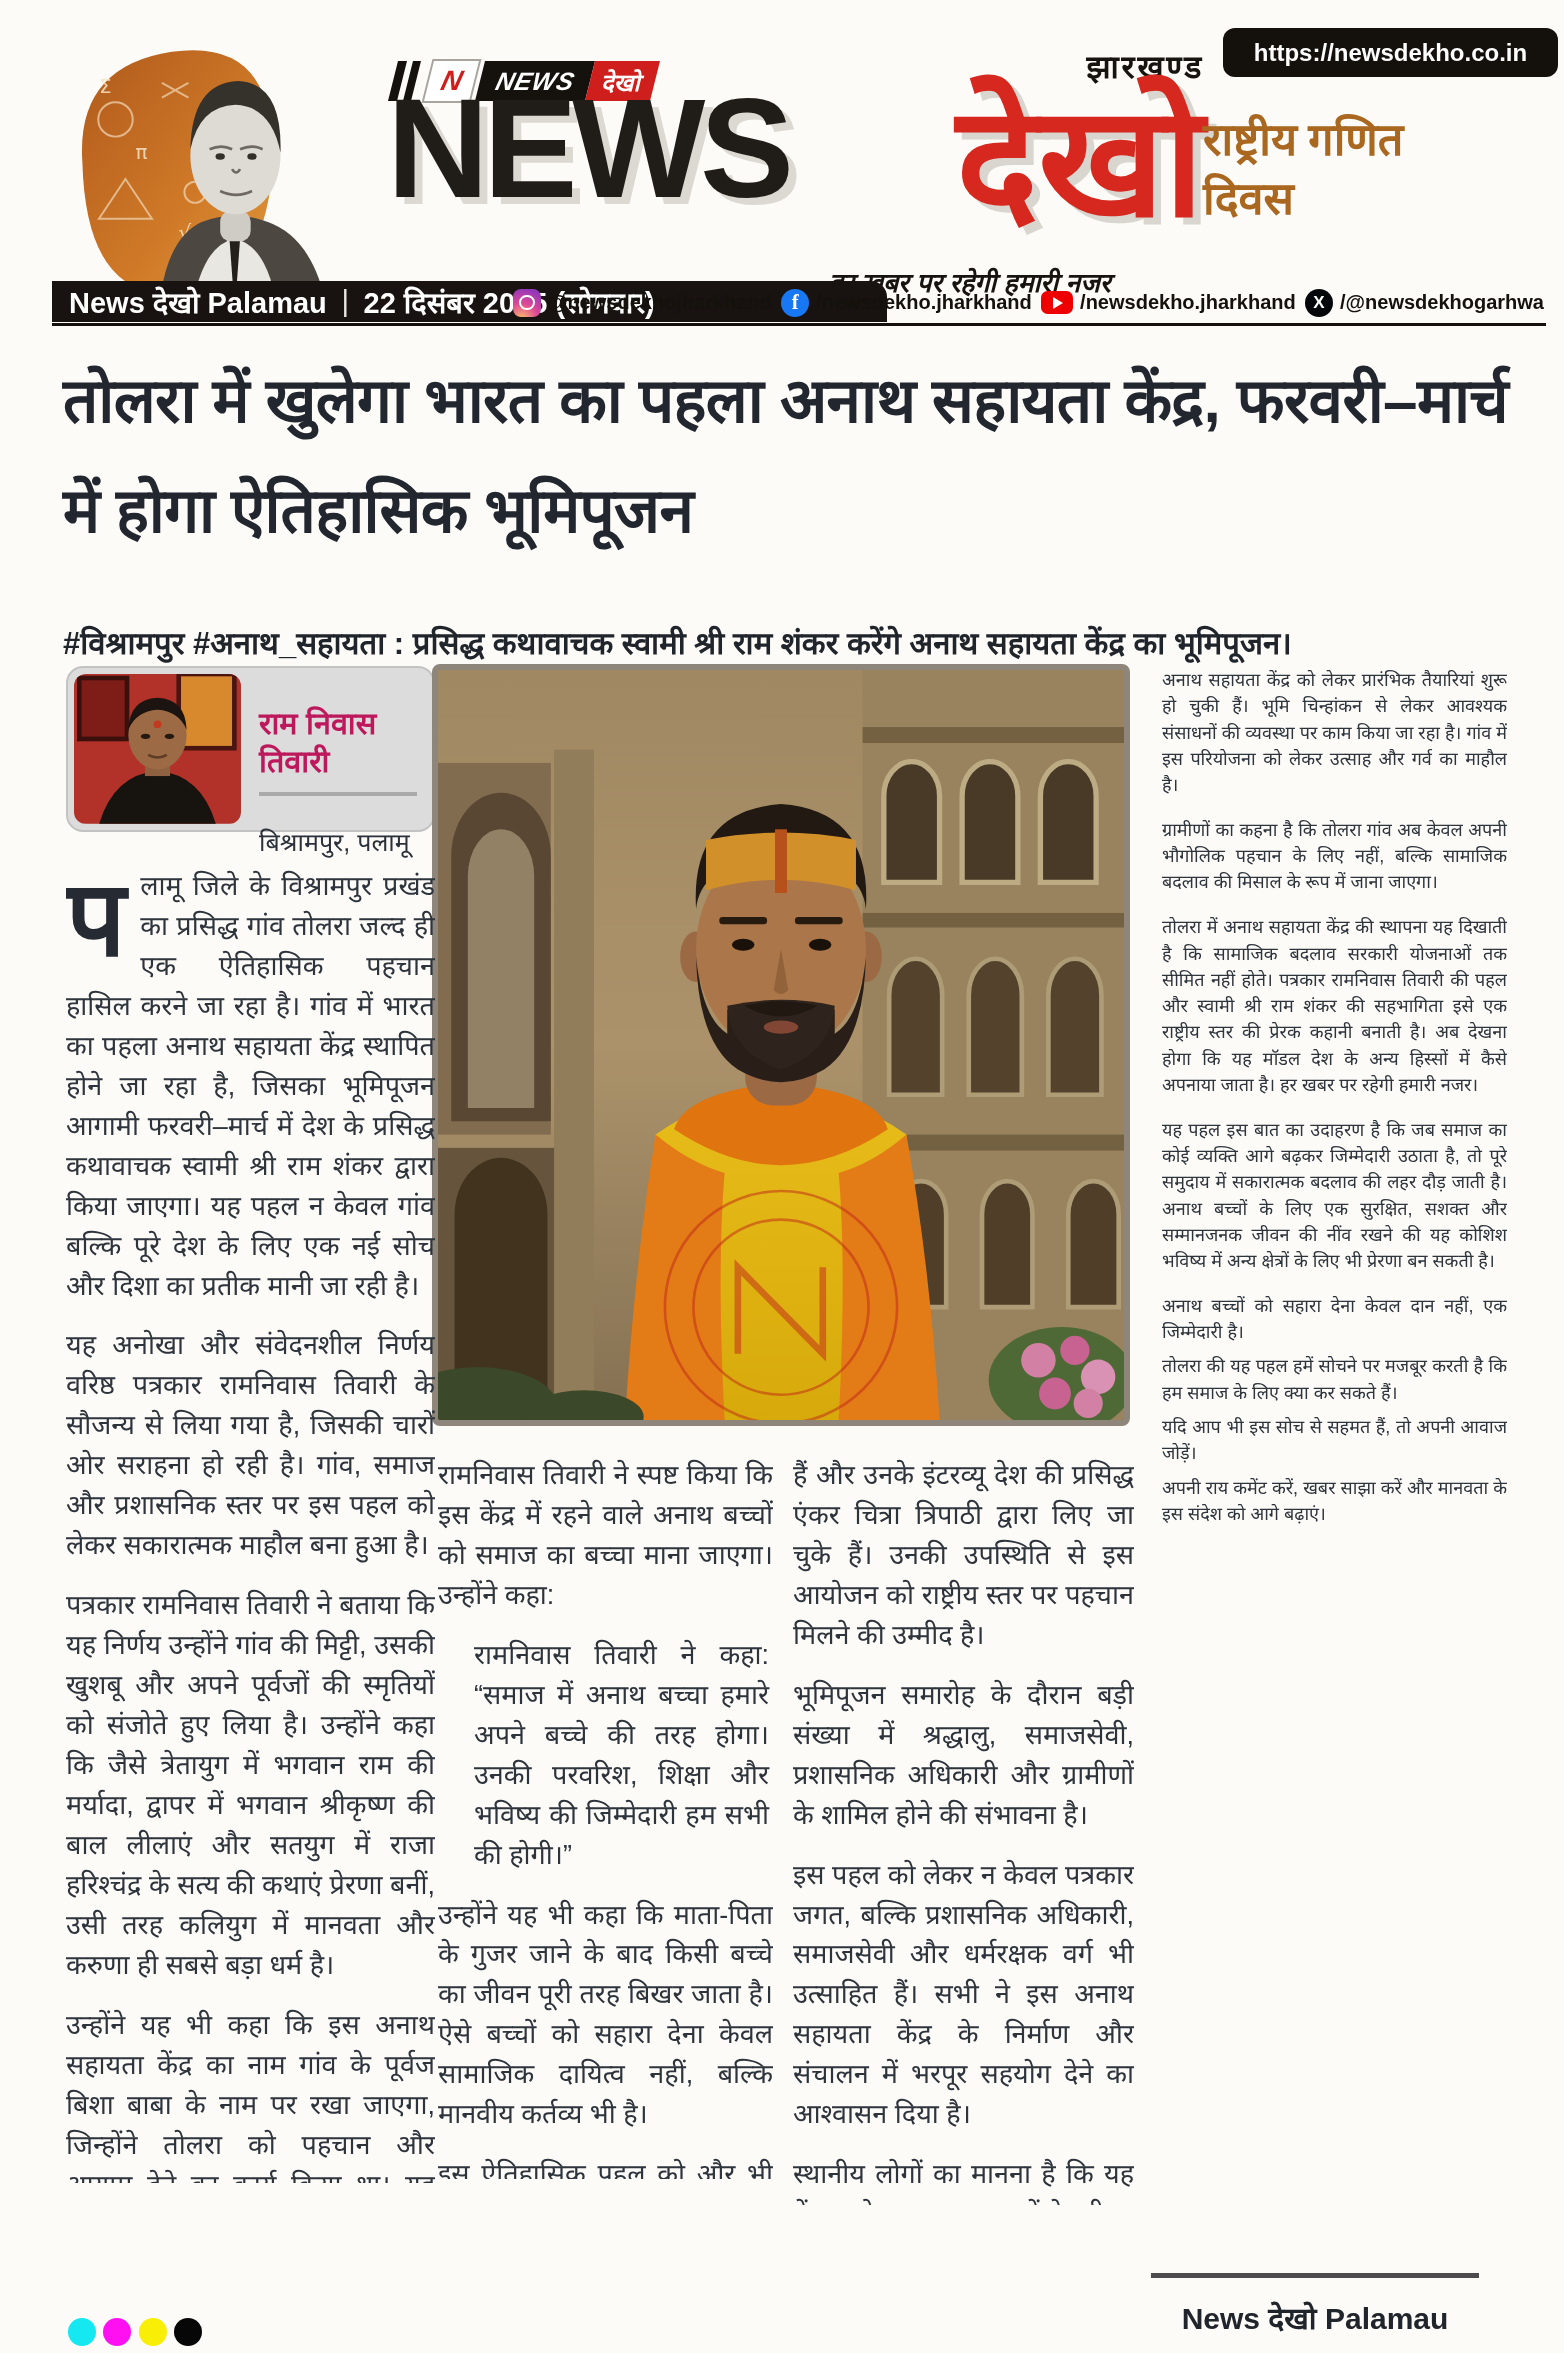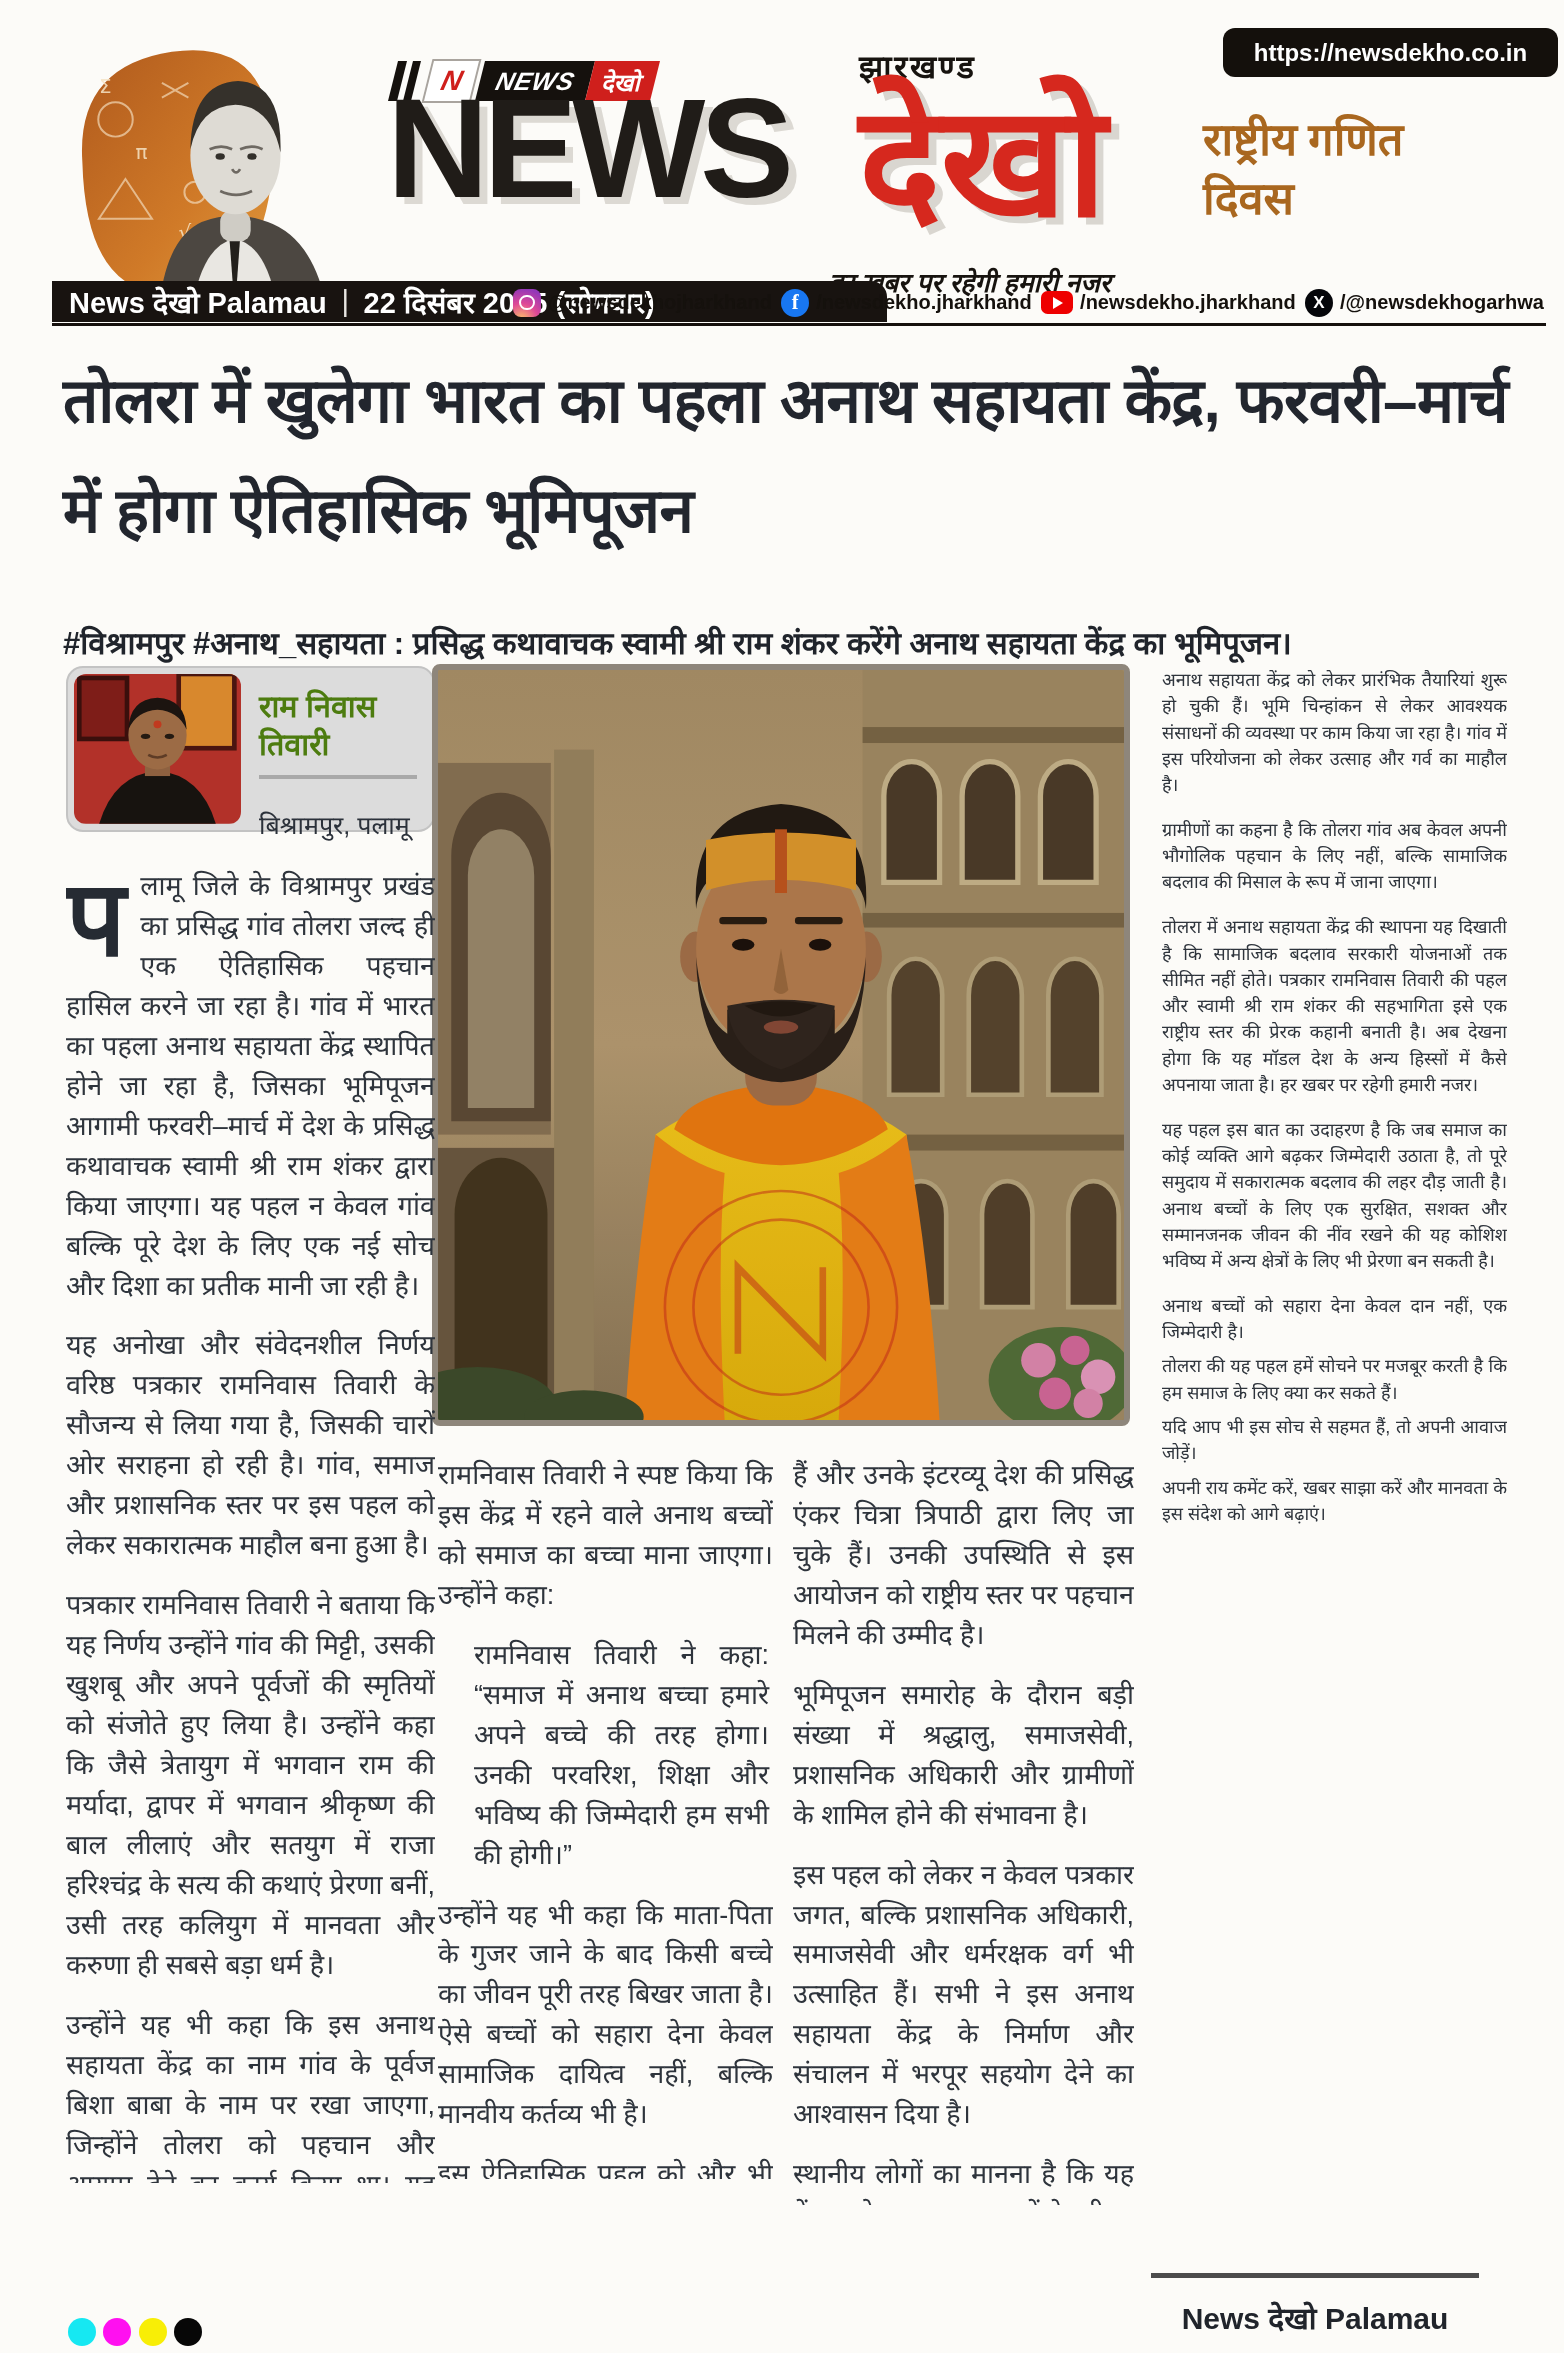--- a/index.html
+++ b/index.html
@@ -14,21 +14,21 @@
   .badge{left:393px;top:61px;height:40px;display:flex;align-items:center;transform:skewX(-14deg);}
   .badge .stripe{width:8.6px;height:40px;background:#15110d;margin-right:6px;}
   .badge .n-box{width:45px;height:40px;background:#fff;border:2px solid #a9a49e;display:flex;align-items:center;justify-content:center;
     color:#cf1f1c;font-weight:900;font-style:italic;font-size:28px;margin:0 4px 0 5.3px;}
   .badge .news-box{height:40px;background:#15110d;color:#fff;font-style:italic;font-weight:900;font-size:25px;
     display:flex;align-items:center;padding:0 16px;letter-spacing:0.7px;}
   .badge .dekho-box{height:40px;background:#cf1f1c;color:#fff;font-weight:800;font-size:24px;
     display:flex;align-items:center;padding:0 13.3px;}
   .logo-news{left:387px;top:78px;font-size:141px;line-height:1;font-weight:900;letter-spacing:-5.3px;color:#201c18;
     text-shadow:8px 6.6px 0 #dcd9d3;}
-  .dekho-col{left:859px;top:44px;width:345px;text-align:left;}
+  .dekho-col{left:859px;top:44px;width:345px;text-align:right;}
   .logo-state{font-size:32px;font-weight:800;color:#17130f;letter-spacing:2.7px;}
   .logo-dekho{font-size:154px;line-height:0.98;font-weight:800;color:#d6281e;text-shadow:8px 6.6px 0 #d9d6d0;}
   .tagline{left:829px;top:264px;width:398px;font-size:26.5px;font-weight:800;font-style:italic;color:#17130f;}
   .url-pill{left:1190px;top:28px;width:335px;height:49px;background:#14100c;border-radius:12px;
     color:#fff;font-weight:700;font-size:24px;display:flex;align-items:center;justify-content:center;margin-left:33px;}
   .event-badge{left:1203px;top:111px;width:312px;text-align:left;color:#a9671f;font-weight:700;
     font-family:"Liberation Serif","DejaVu Serif",serif;font-size:45px;line-height:1.3;}
   .datebar{left:52px;top:281px;width:835px;height:41px;background:#181310;border-top-right-radius:16px;
     display:flex;align-items:center;padding-left:17px;box-sizing:border-box;color:#fff;}
   .datebar .b{font-weight:800;font-size:29px;}
@@ -49,21 +49,21 @@
   .header-rule{left:52px;top:323px;width:1494px;height:3.3px;background:#15100d;}
   
   .headline{left:63px;top:346px;width:1445px;font-size:62px;font-weight:800;line-height:1.78;color:#22262e;
     text-align:justify;letter-spacing:-0.7px;}
   .subheadline{left:63px;top:621px;width:1445px;font-size:31px;font-weight:800;color:#20242b;}
   
   .byline-card{left:66px;top:666px;width:369px;height:166px;background:#dcdcdc;border:2px solid #c3c3c3;
     border-radius:17px;box-sizing:border-box;}
   .byline-photo{position:absolute;left:6px;top:6px;width:167px;height:150px;border-radius:12px;overflow:hidden;}
   .byline-text{position:absolute;left:191px;top:18.6px;width:166px;}
-  .byline-name{font-size:30.5px;font-weight:800;color:#4d7c0f;line-height:1.25;}
+  .byline-name{font-size:30.5px;font-weight:800;color:#be185d;line-height:1.25;margin-top:17px;}
   .byline-div{width:158px;height:4px;background:#a9a9a9;margin:12px 0 9.3px 0;}
   .byline-loc{font-size:25px;color:#2b313a;margin-top:28px;}
   
   .main-photo{left:432px;top:664px;width:698px;height:762px;border:6px solid #8e867b;border-radius:8px;
     overflow:hidden;box-sizing:border-box;background:#a58c64;}
   .main-photo svg{display:block;width:100%;height:100%;}
   
   .col{text-align:justify;font-size:27px;line-height:1.48;color:#2e343c;overflow:hidden;}
   .col p{margin:0 0 20px 0;}
   .col1{left:66px;top:867px;width:369px;height:1316px;}

